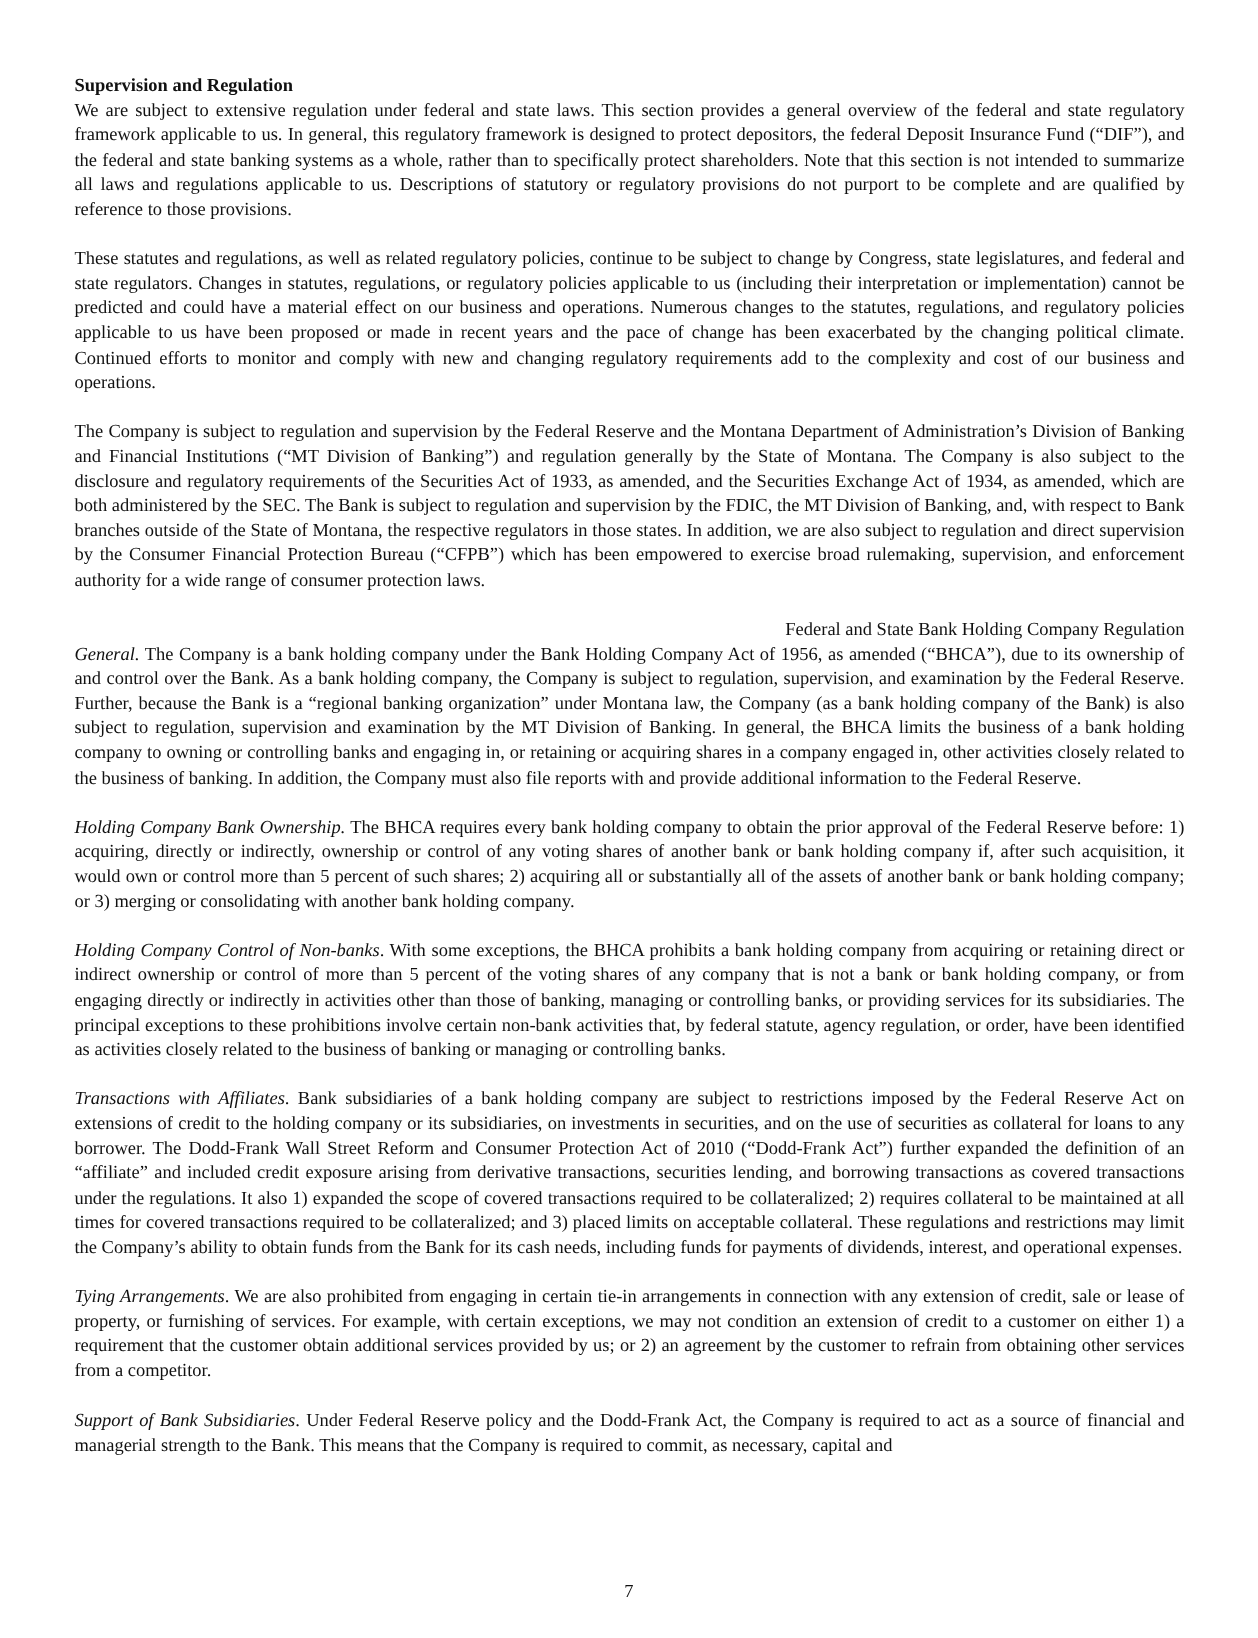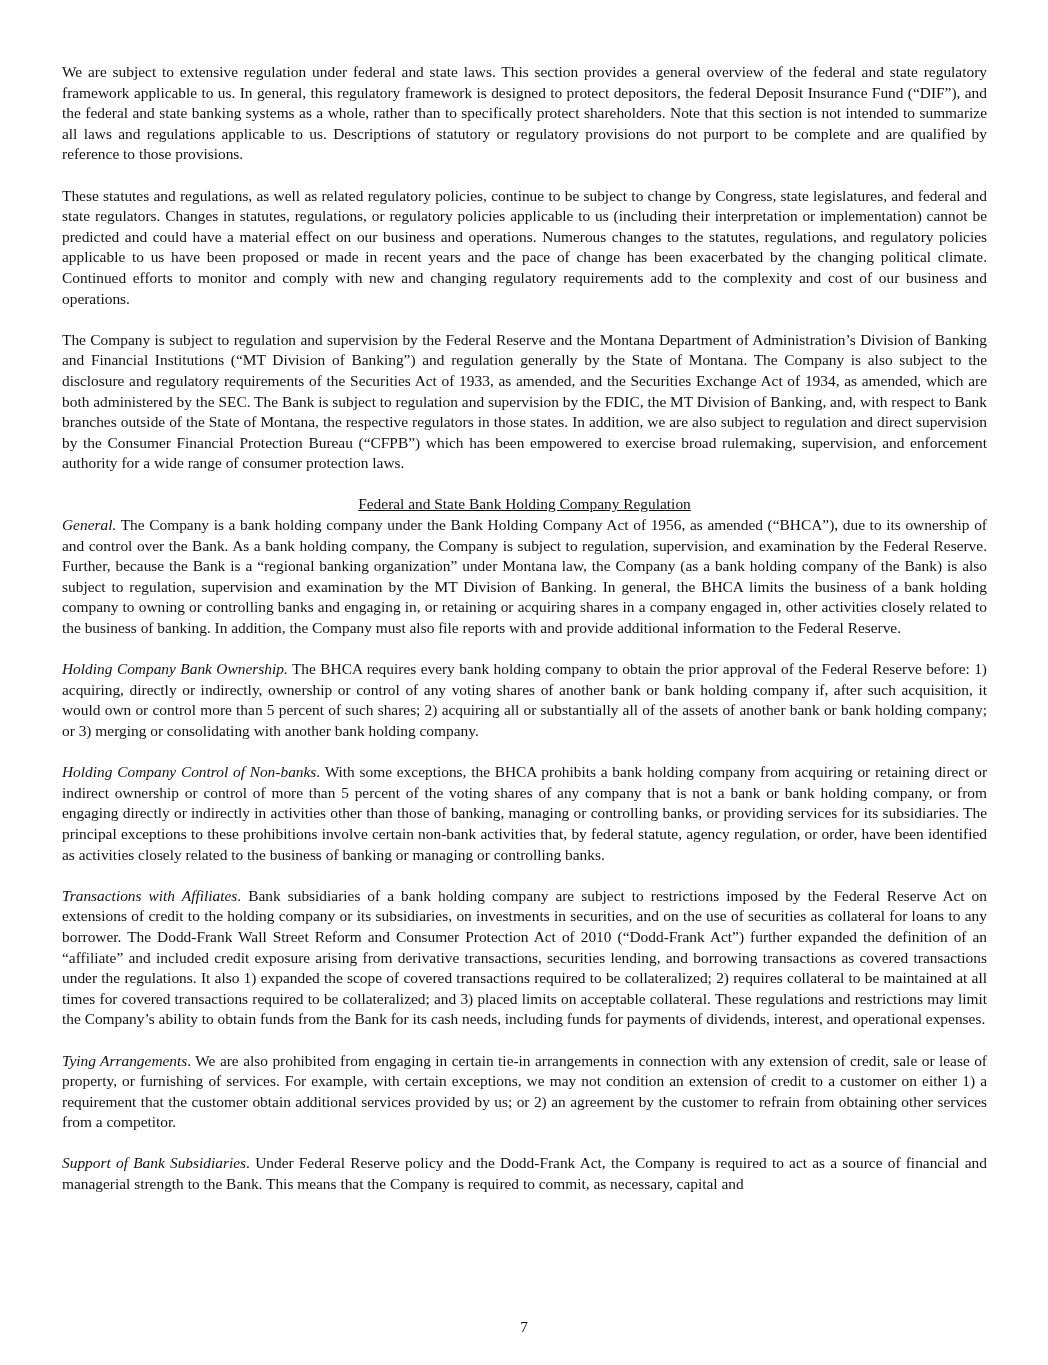--- a/index.html
+++ b/index.html
@@ -4,32 +4,33 @@
 <style>
   html, body { margin: 0; padding: 0; background: #ffffff; }
   body { width: 1048px; height: 1365px; position: relative; overflow: hidden; }
   .page {
     position: absolute; left: 62px; top: 62px; width: 925px;
     font-family: "Liberation Serif", serif; font-size: 15.4px; line-height: 20.6px;
     color: #111111; text-align: justify;
   }
   .page p { margin: 0 0 20.6px 0; }
   .heading { font-weight: bold; display: block; }
-  .subheading { text-decoration: underline; display: block; text-align: center; }
+  .subheading { display: block; text-align: right; }
   .lead { font-style: italic; font-family: Liberation Serif, serif; }
   .page-number {
     position: absolute; top: 1318px; left: 0; width: 1048px; text-align: center;
     font-family: "Liberation Serif", serif; font-size: 15.4px; color: #111111;
   }
 </style>
 </head>
 <body>
 
 <div class="page">
   <p>
+    <span class="heading">Supervision and Regulation</span>
     <span>We are subject to extensive regulation under federal and state laws.  This section provides a general overview of the federal and state regulatory framework applicable to us.  In general, this regulatory framework is designed to protect depositors, the federal Deposit Insurance Fund (“DIF”), and the federal and state banking systems as a whole, rather than to specifically protect shareholders.  Note that this section is not intended to summarize all laws and regulations applicable to us.  Descriptions of statutory or regulatory provisions do not purport to be complete and are qualified by reference to those provisions.</span>
   </p>
   <p>These statutes and regulations, as well as related regulatory policies, continue to be subject to change by Congress, state legislatures, and federal and state regulators.  Changes in statutes, regulations, or regulatory policies applicable to us (including their interpretation or implementation) cannot be predicted and could have a material effect on our business and operations.  Numerous changes to the statutes, regulations, and regulatory policies applicable to us have been proposed or made in recent years and the pace of change has been exacerbated by the changing political climate.  Continued efforts to monitor and comply with new and changing regulatory requirements add to the complexity and cost of our business and operations.</p>
   <p>The Company is subject to regulation and supervision by the Federal Reserve and the Montana Department of Administration’s Division of Banking and Financial Institutions (“MT Division of Banking”) and regulation generally by the State of Montana.  The Company is also subject to the disclosure and regulatory requirements of the Securities Act of 1933, as amended, and the Securities Exchange Act of 1934, as amended, which are both administered by the SEC.  The Bank is subject to regulation and supervision by the FDIC, the MT Division of  Banking, and, with respect to Bank branches outside of the State of Montana, the respective regulators in those states.  In addition, we are also subject to regulation and direct supervision by the  Consumer Financial Protection Bureau (“CFPB”) which has been empowered to exercise broad rulemaking, supervision, and enforcement authority for a wide range of consumer protection laws.</p>
 
   <p>
     <span class="subheading">Federal and State Bank Holding Company Regulation</span>
     <span class="lead">General.</span><span>  The Company is a bank holding company under the Bank Holding Company Act of 1956, as amended (“BHCA”), due to its ownership of and control over the Bank.  As a bank holding company, the Company is subject to regulation, supervision, and examination by the Federal Reserve.  Further, because the Bank is a “regional banking organization” under Montana law, the Company (as a bank holding company of the Bank) is also subject to regulation, supervision and examination by the MT Division of Banking.  In general, the BHCA limits the business of a bank holding company to owning or controlling banks and engaging in, or retaining or acquiring shares in a company engaged in, other activities closely related to the business of banking.  In addition, the Company must also file reports with and provide additional information to the Federal Reserve.</span>
   </p>
   <p>

